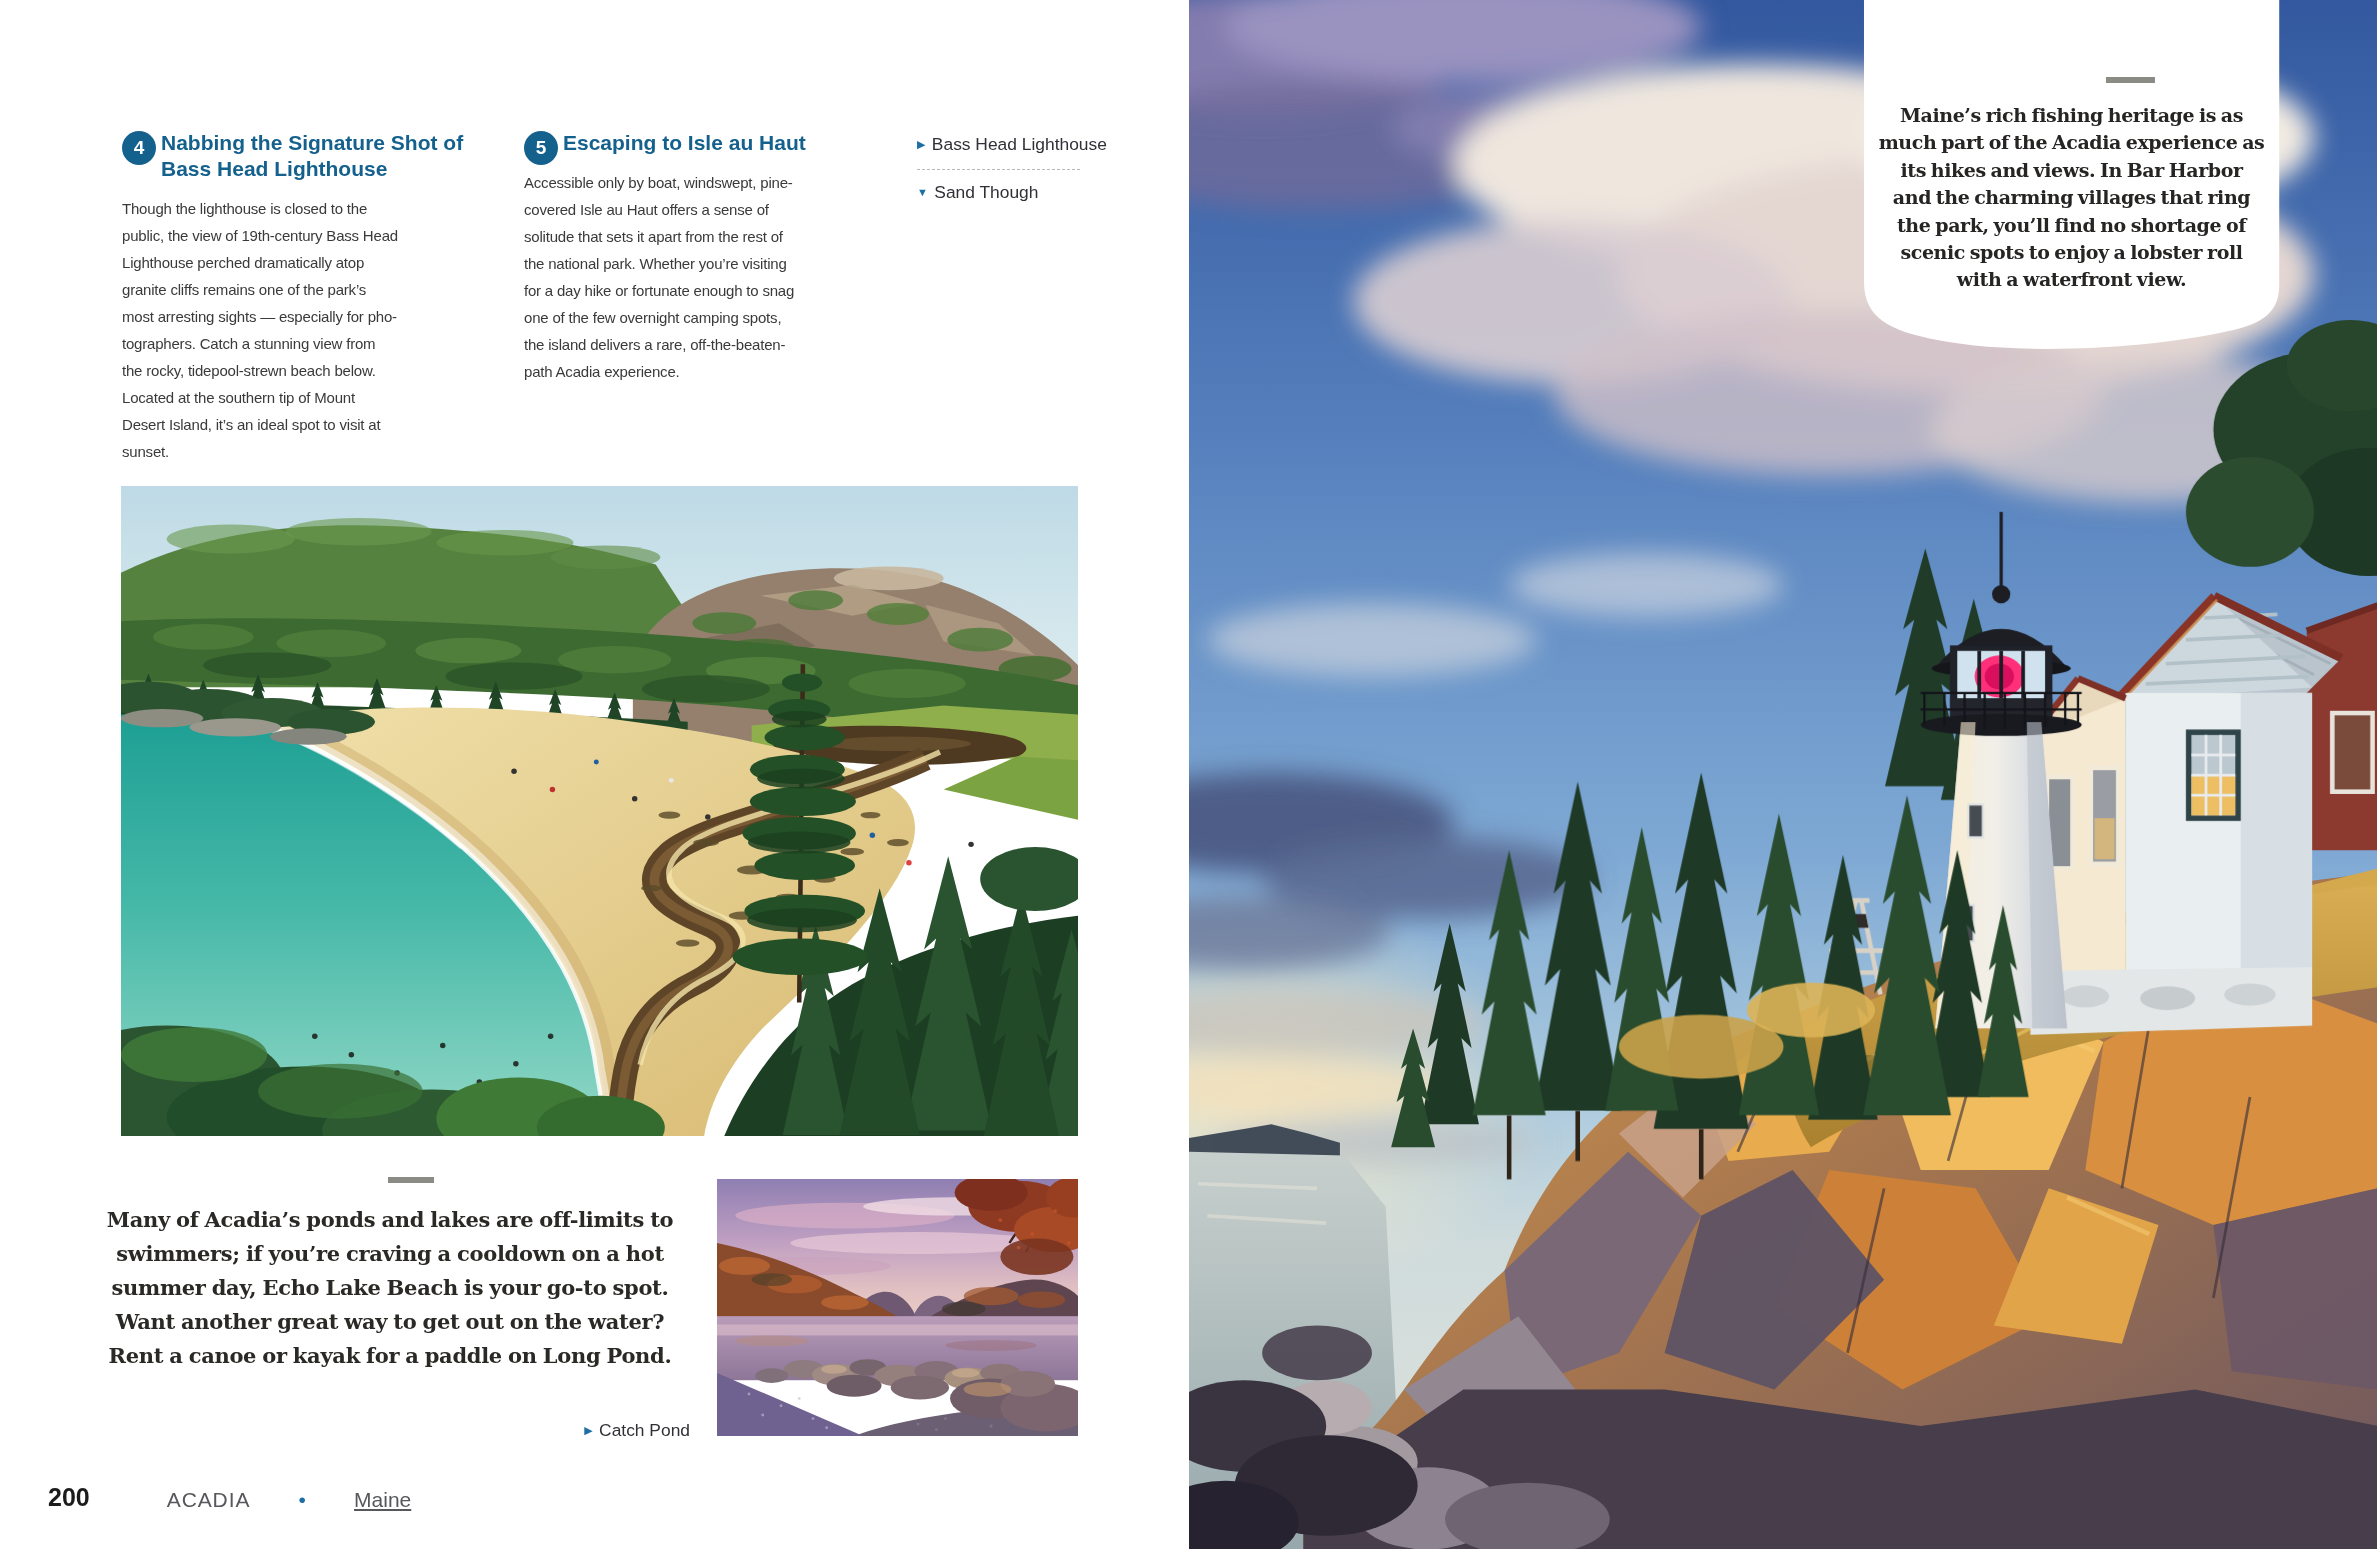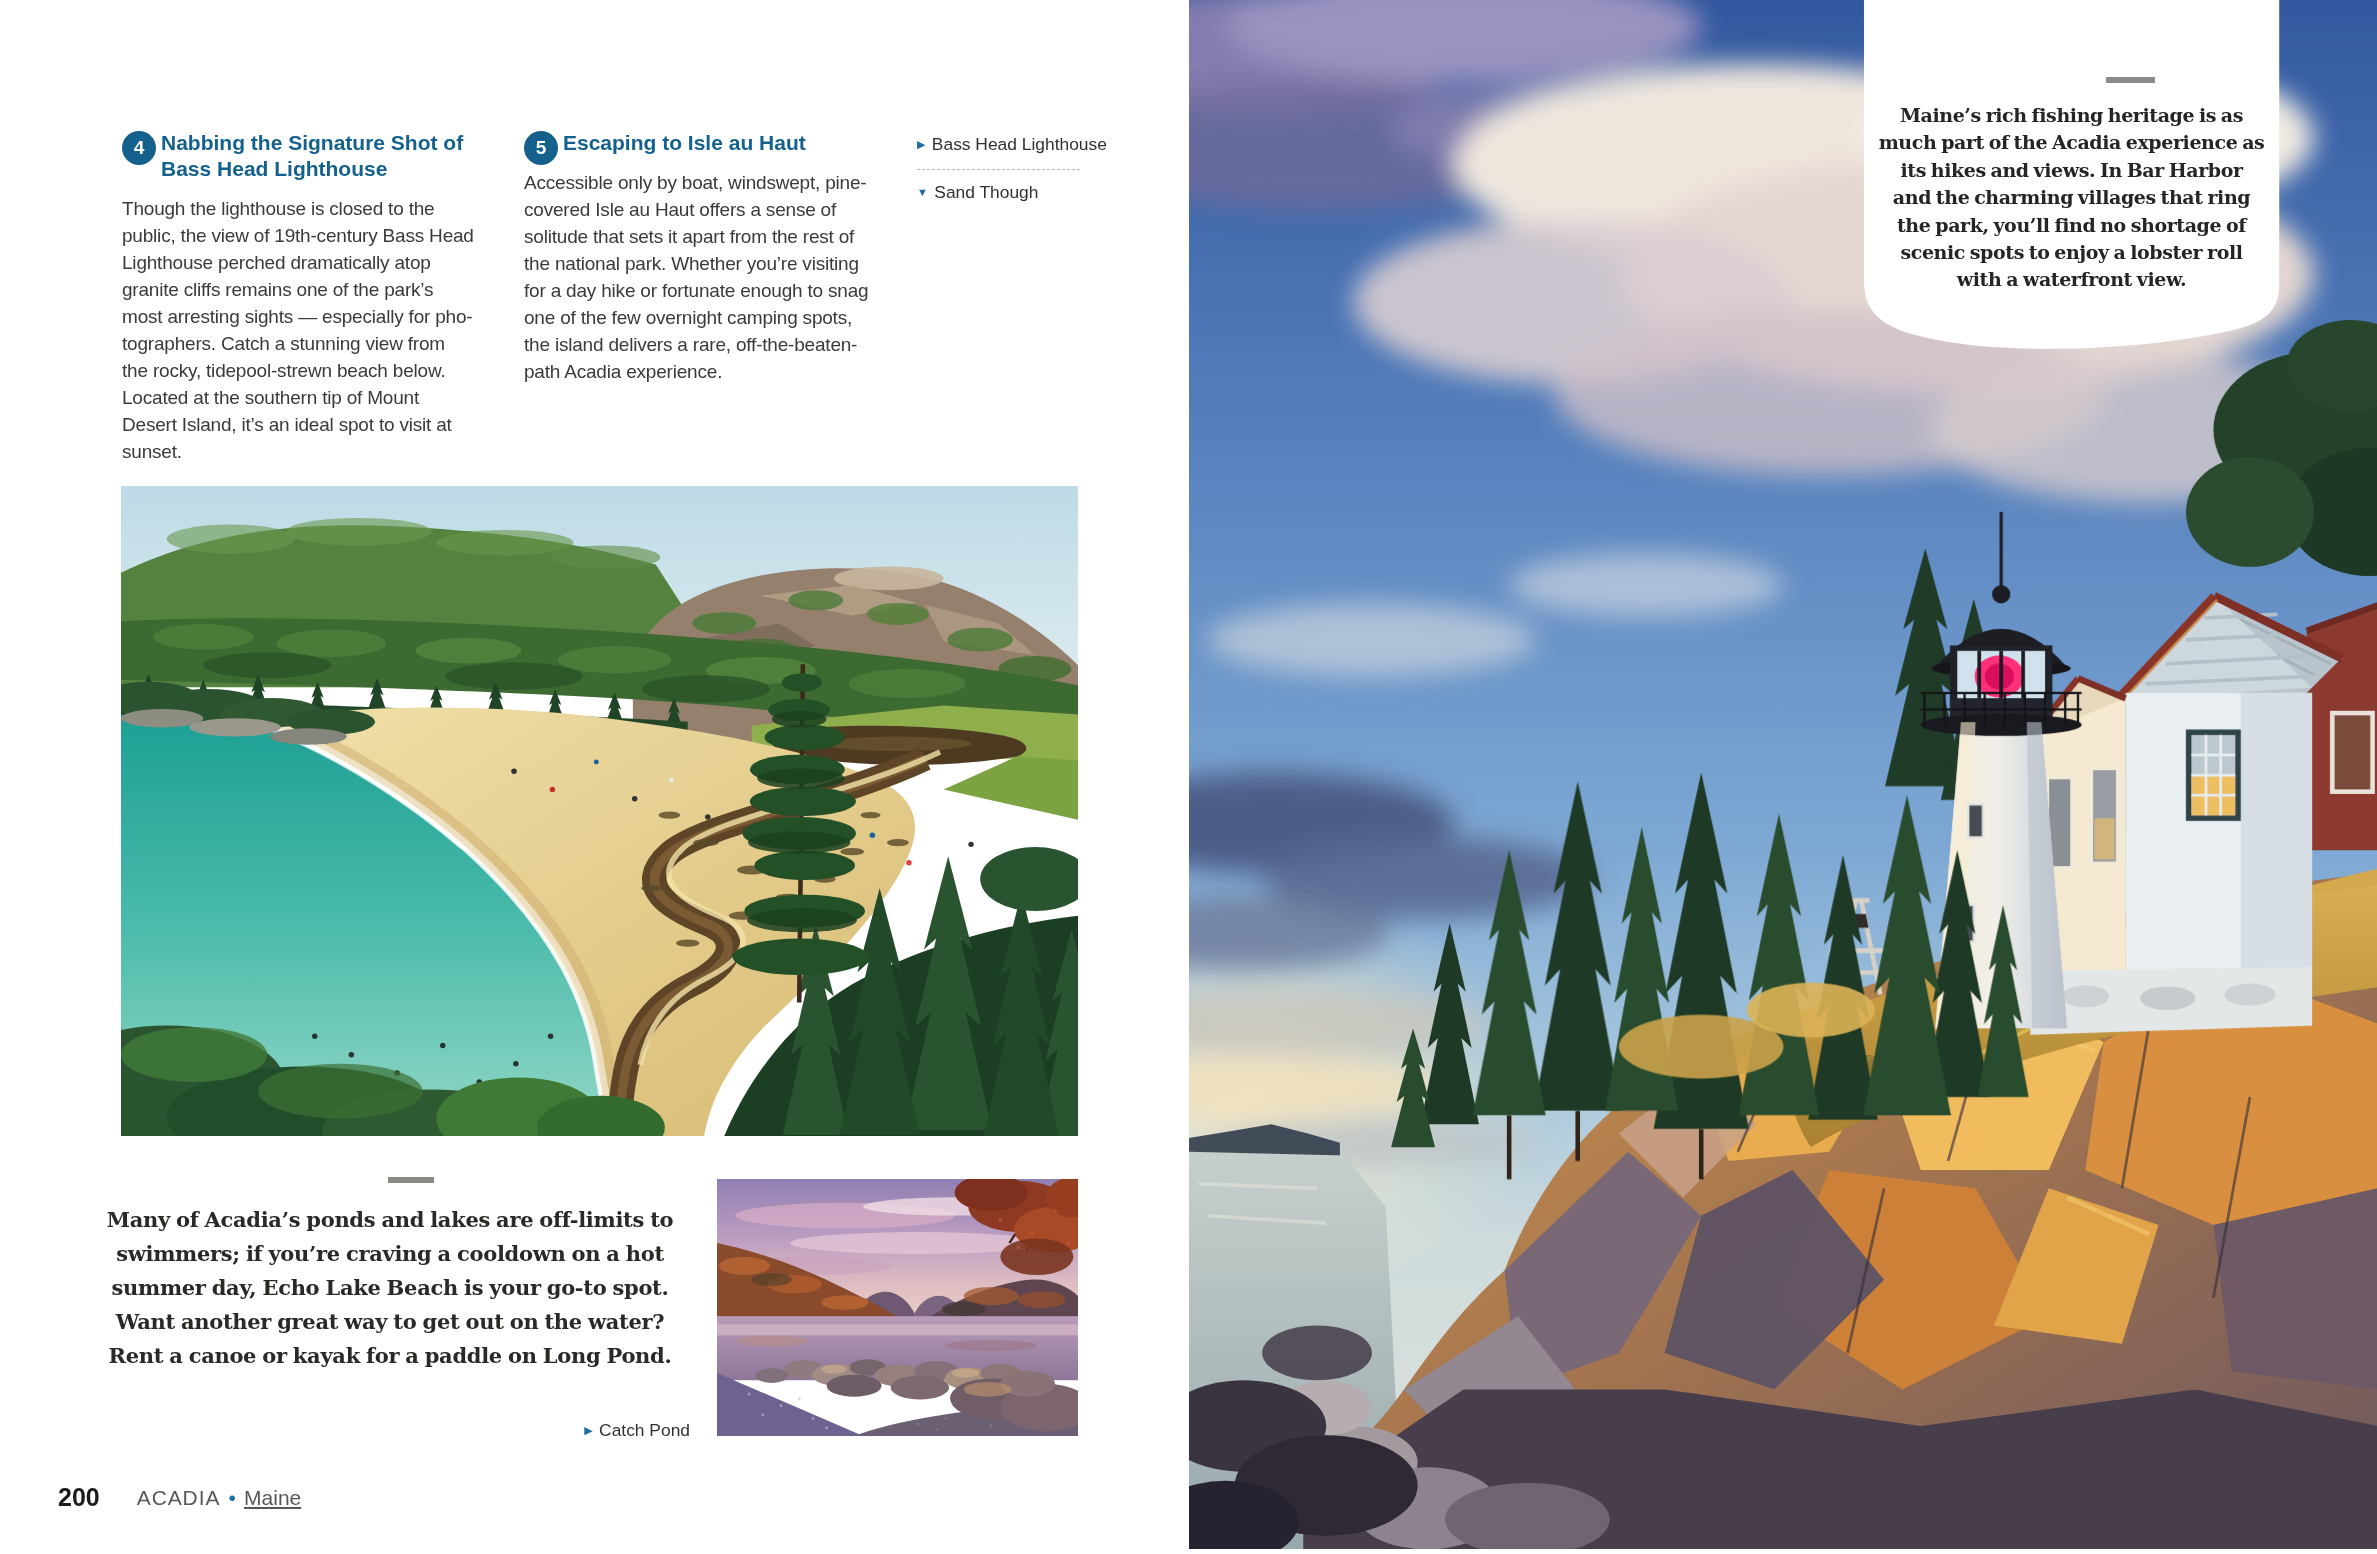--- a/index.html
+++ b/index.html
@@ -11,21 +11,21 @@
   .photo svg{display:block;}
 
   
   .section{position:absolute;}
   .sec-head{position:relative;padding-left:39px;}
   .badge{position:absolute;left:0;top:0.9px;width:34px;height:34px;border-radius:50%;
          background:var(--heading_blue,#15618e);color:#fff;font-weight:bold;font-size:19px;
          line-height:34px;text-align:center;}
   .sec-title{margin:0;font-size:21px;line-height:25.6px;font-weight:bold;
              color:var(--heading_blue,#15618e);white-space:pre;}
-  .sec-body{margin:13.7px 0 0 0;font-size:19px;line-height:27px;letter-spacing:-0.2px;
+  .sec-body{margin:13.7px 0 0 0;font-size:15px;line-height:27px;letter-spacing:-0.2px;
             color:var(--body_text,#3a3a3b);white-space:pre;}
 
   
   .cap-col{position:absolute;left:917px;top:134px;width:183px;}
   .cap-row{display:flex;align-items:center;gap:6.4px;font-size:17.4px;
            color:var(--caption_text,#303136);white-space:nowrap;}
   .cap-arrow{font-size:11px;color:var(--bullet_blue,#1d6ea5);line-height:1;}
   .cap-sep{width:163px;border-top:1.8px dashed #b8b8b8;margin:13.7px 0 12px 0;}
 
   
@@ -36,21 +36,21 @@
              letter-spacing:-0.3px;word-spacing:-0.9px;}
   .bubble-text{left:673px;top:102px;width:419px;font-size:19px;line-height:27.4px;
                letter-spacing:-0.4px;word-spacing:-1.4px;position:absolute;
                font-family:"DejaVu Serif",serif;font-weight:bold;color:#262523;
                text-align:center;white-space:pre;}
 
   
   .cap-jordan{position:absolute;left:457px;top:1420px;width:233px;justify-content:flex-end;}
 
   
-  .footer{position:absolute;left:58px;top:1483px;display:flex;align-items:center;}
+  .footer{position:absolute;left:48px;top:1483px;display:flex;align-items:flex-end;gap:40px;}
   .pagenum{font-size:25px;font-weight:bold;color:#1c1c1c;}
   .bookname{margin-left:37px;font-size:21px;letter-spacing:0.9px;color:var(--footer_gray,#57585c);}
   .dot{margin:0 8.2px;font-size:21px;color:var(--bullet_blue,#1d6ea5);}
   .region{font-size:21px;color:var(--footer_gray,#57585c);text-decoration:underline;}
 
   .bottom-strip{position:absolute;left:0;bottom:0;width:1189px;height:5.5px;background:#fff;}
 </style>
 </head>
 <body>
 

